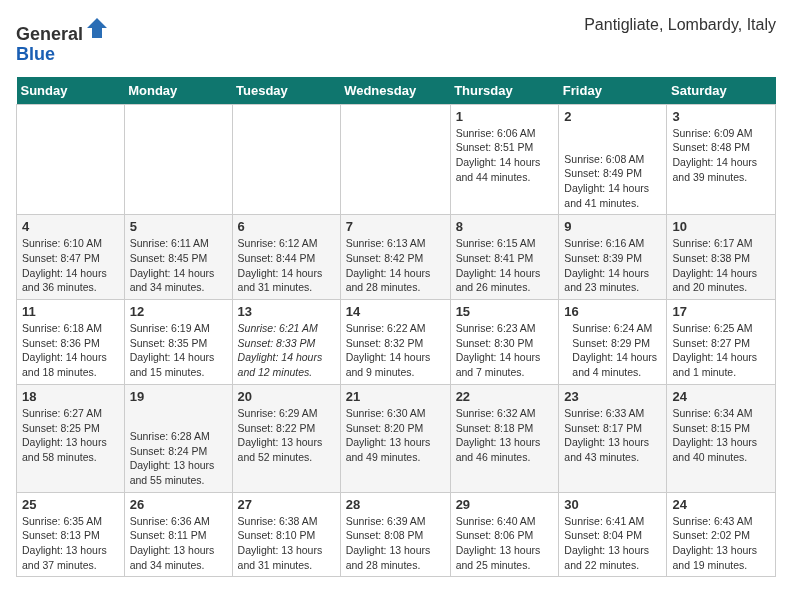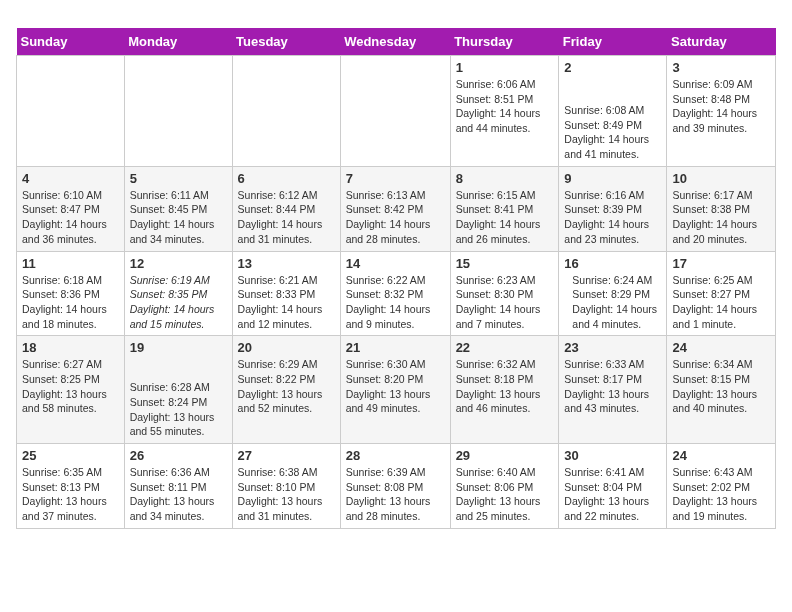--- a/index.html
+++ b/index.html
@@ -44,21 +44,21 @@
     .location {
       font-size: 16px;
       color: #333;
     }
     table {
       width: 100%;
       border-collapse: collapse;
       font-size: 11px;
     }
     thead th {
-      background-color: #a21caf;
+      background-color: #0f766e;
       color: #fff;
       padding: 6px 4px;
       text-align: left;
       font-size: 13px;
       font-weight: bold;
     }
     td {
       border: 1px solid #ccc;
       vertical-align: top;
       padding: 4px 5px;
@@ -82,21 +82,32 @@
     }
     td.empty {
       background: #fff;
     }
     thead th:first-child { border-radius: 0; }
   </style>
 </head>
 <body>
 
 <div class="header">
+  <div class="logo">
+    <div>
+      <div class="logo-text">
+        <span class="general">General</span><svg class="logo-icon" viewBox="0 0 24 24">
+            <polygon points="12,2 22,12 17,12 17,22 7,22 7,12 2,12" fill="#2a6db5"></polygon>
+          </svg><br>
+        <span class="blue">Blue</span>
+      </div>
+    </div>
+  </div>
   <div class="title-block">
+    <div class="location">Pantigliate, Lombardy, Italy</div>
   </div>
 </div>
 
 <table>
   <thead>
     <tr>
     <th>Sunday</th>
         <th>Monday</th>
         <th>Tuesday</th>
         <th>Wednesday</th>
@@ -176,27 +187,27 @@
       </tr>
       <tr>
         <td>
           <div class="day-num">11</div>
           <div class="day-info" style="white-space: pre-line;">Sunrise: 6:18 AM
 Sunset: 8:36 PM
 Daylight: 14 hours and 18 minutes.</div>
         </td>
         <td>
           <div class="day-num">12</div>
-          <div class="day-info" style="white-space: pre-line; font-style: italic;">Sunrise: 6:19 AM
+          <div class="day-info" style="white-space: pre-line;">Sunrise: 6:19 AM
 Sunset: 8:35 PM
 Daylight: 14 hours and 15 minutes.</div>
         </td>
         <td>
           <div class="day-num">13</div>
-          <div class="day-info" style="white-space: pre-line;">Sunrise: 6:21 AM
+          <div class="day-info" style="white-space: pre-line; font-style: italic;">Sunrise: 6:21 AM
 Sunset: 8:33 PM
 Daylight: 14 hours and 12 minutes.</div>
         </td>
         <td>
           <div class="day-num">14</div>
           <div class="day-info" style="white-space: pre-line;">Sunrise: 6:22 AM
 Sunset: 8:32 PM
 Daylight: 14 hours and 9 minutes.</div>
         </td>
         <td>

